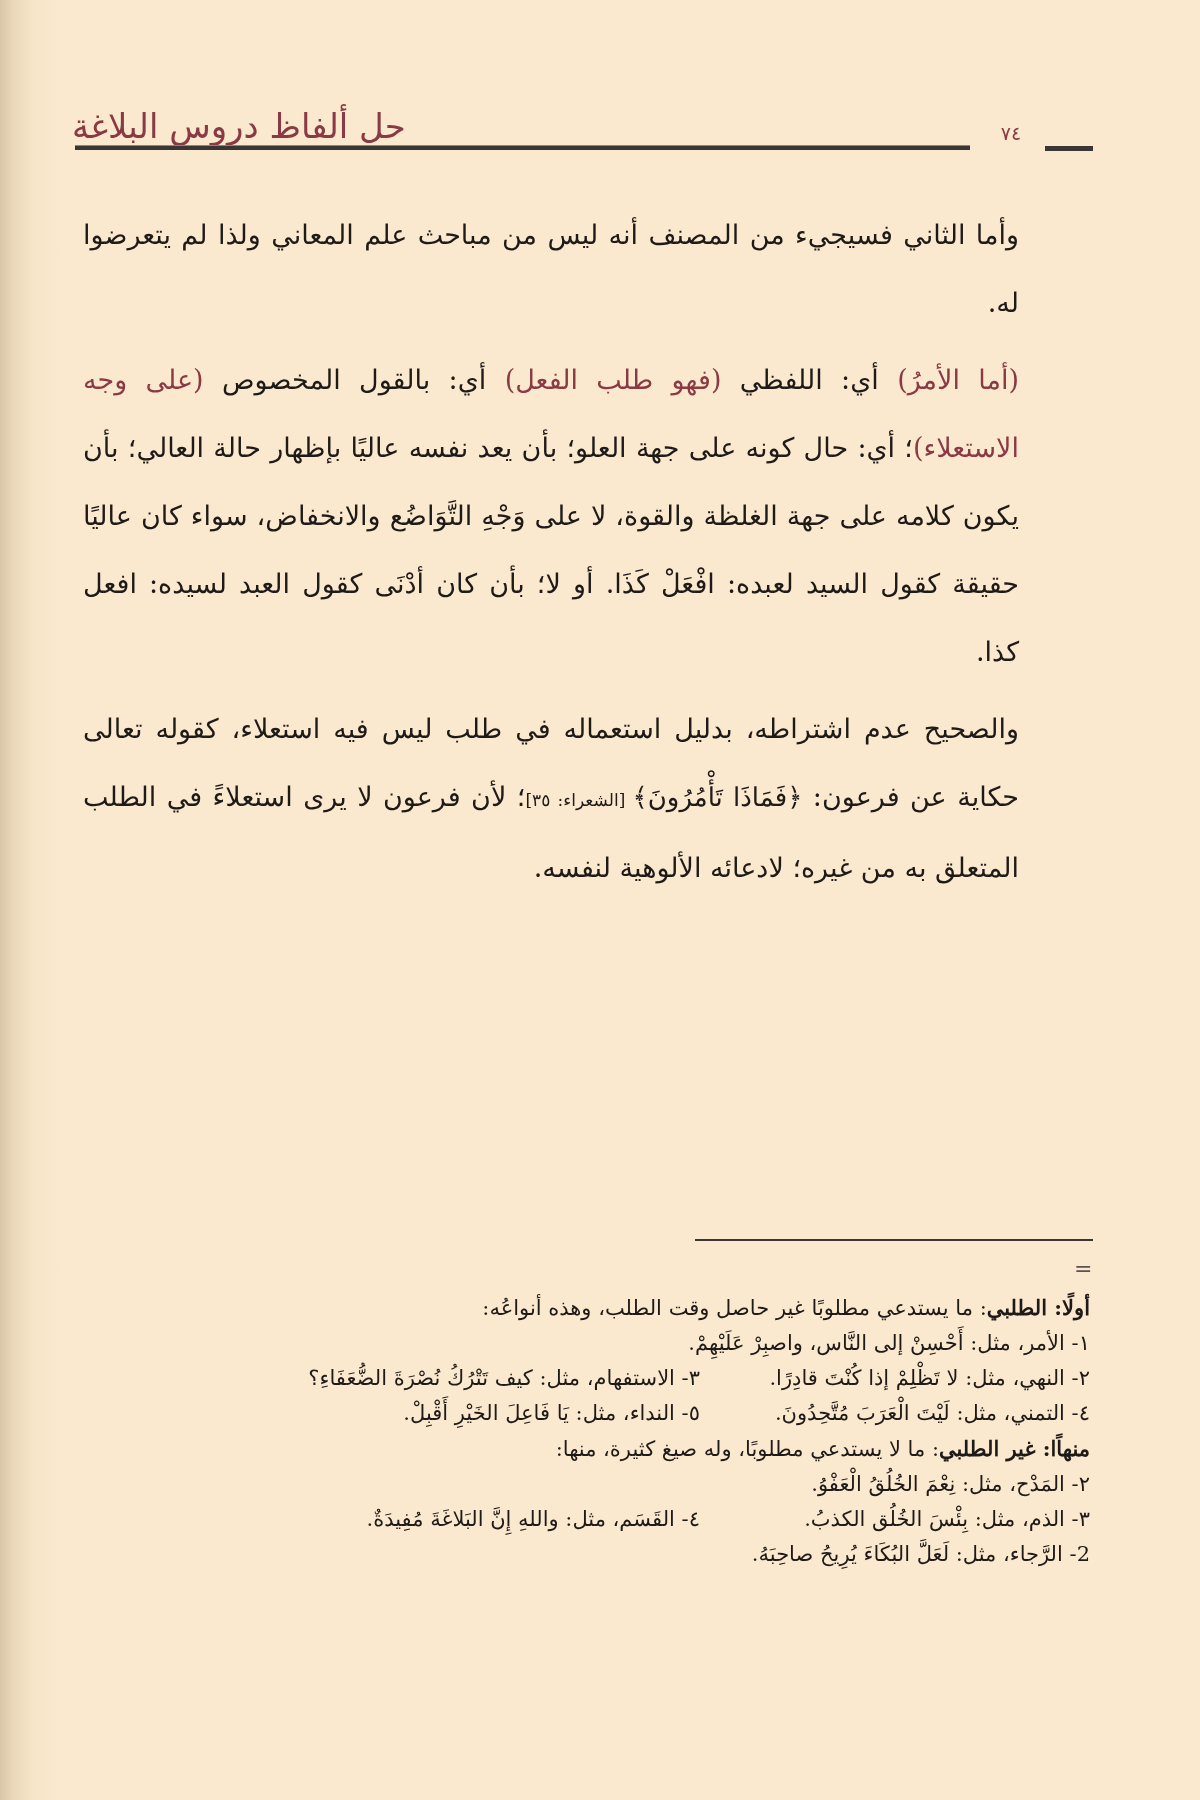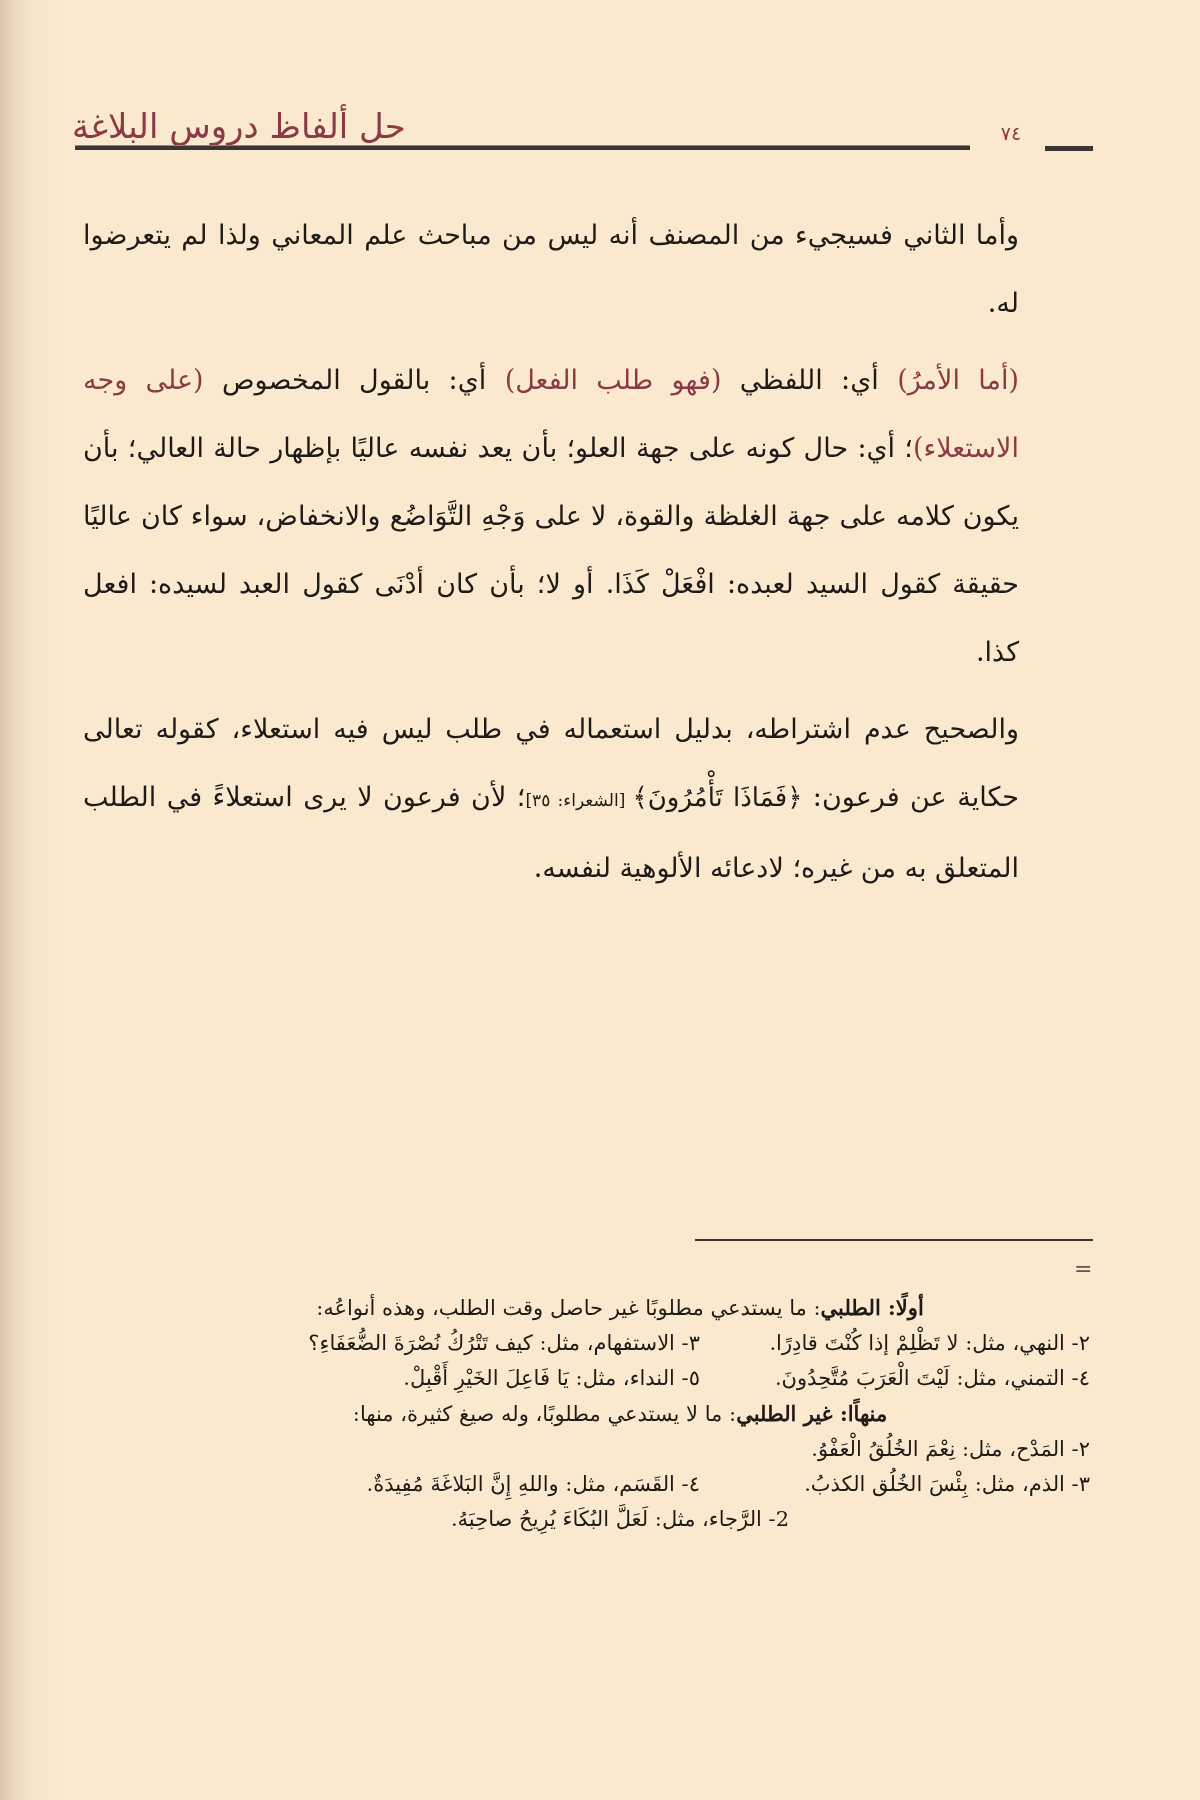--- a/index.html
+++ b/index.html
@@ -55,21 +55,21 @@
     position: absolute; left: 1074px; top: 1256px; font-size: 22px; color: #5a5550;
     font-family: "DejaVu Sans", sans-serif;
   }
   .footnote {
     position: absolute; left: 150px; top: 1290px; width: 940px;
     direction: rtl; font-size: 21px; line-height: 35px;
   }
   .footnote .row { display: flex; direction: rtl; white-space: nowrap; }
   .footnote .col1 { width: 390px; }
   .footnote .col2 { }
-  .footnote .full { white-space: nowrap; text-align: center; }
+  .footnote .full { white-space: nowrap; }
   .bold { font-weight: bold; }
 </style>
 </head>
 <body>
 
 <div class="page">
 
   <div class="header-title">حل ألفاظ دروس البلاغة</div>
   <div class="rule-long"></div>
   <div class="page-number">٧٤</div>
@@ -85,20 +85,21 @@
     </p>
   </div>
 
   <div class="fn-rule"></div>
   <div class="fn-cont">=</div>
 
   <div class="footnote">
     <div class="full">
       <span class="bold">أولًا: الطلبي</span><span>: ما يستدعي مطلوبًا غير حاصل وقت الطلب، وهذه أنواعُه:</span>
     </div>
+    <div class="full">١- الأمر، مثل: أَحْسِنْ إلى النَّاس، واصبِرْ عَلَيْهِمْ.</div>
     <div class="row">
       <span class="col1">٢- النهي، مثل: لا تَظْلِمْ إذا كُنْتَ قادِرًا.</span>
       <span class="col2">٣- الاستفهام، مثل: كيف تَتْرُكُ نُصْرَةَ الضُّعَفَاءِ؟</span>
     </div>
     <div class="row">
       <span class="col1">٤- التمني، مثل: لَيْتَ الْعَرَبَ مُتَّحِدُونَ.</span>
       <span class="col2">٥- النداء، مثل: يَا فَاعِلَ الخَيْرِ أَقْبِلْ.</span>
     </div>
     <div class="full">
       <span class="bold">منهاًا: غير الطلبي</span><span>: ما لا يستدعي مطلوبًا، وله صيغ كثيرة، منها:</span>

